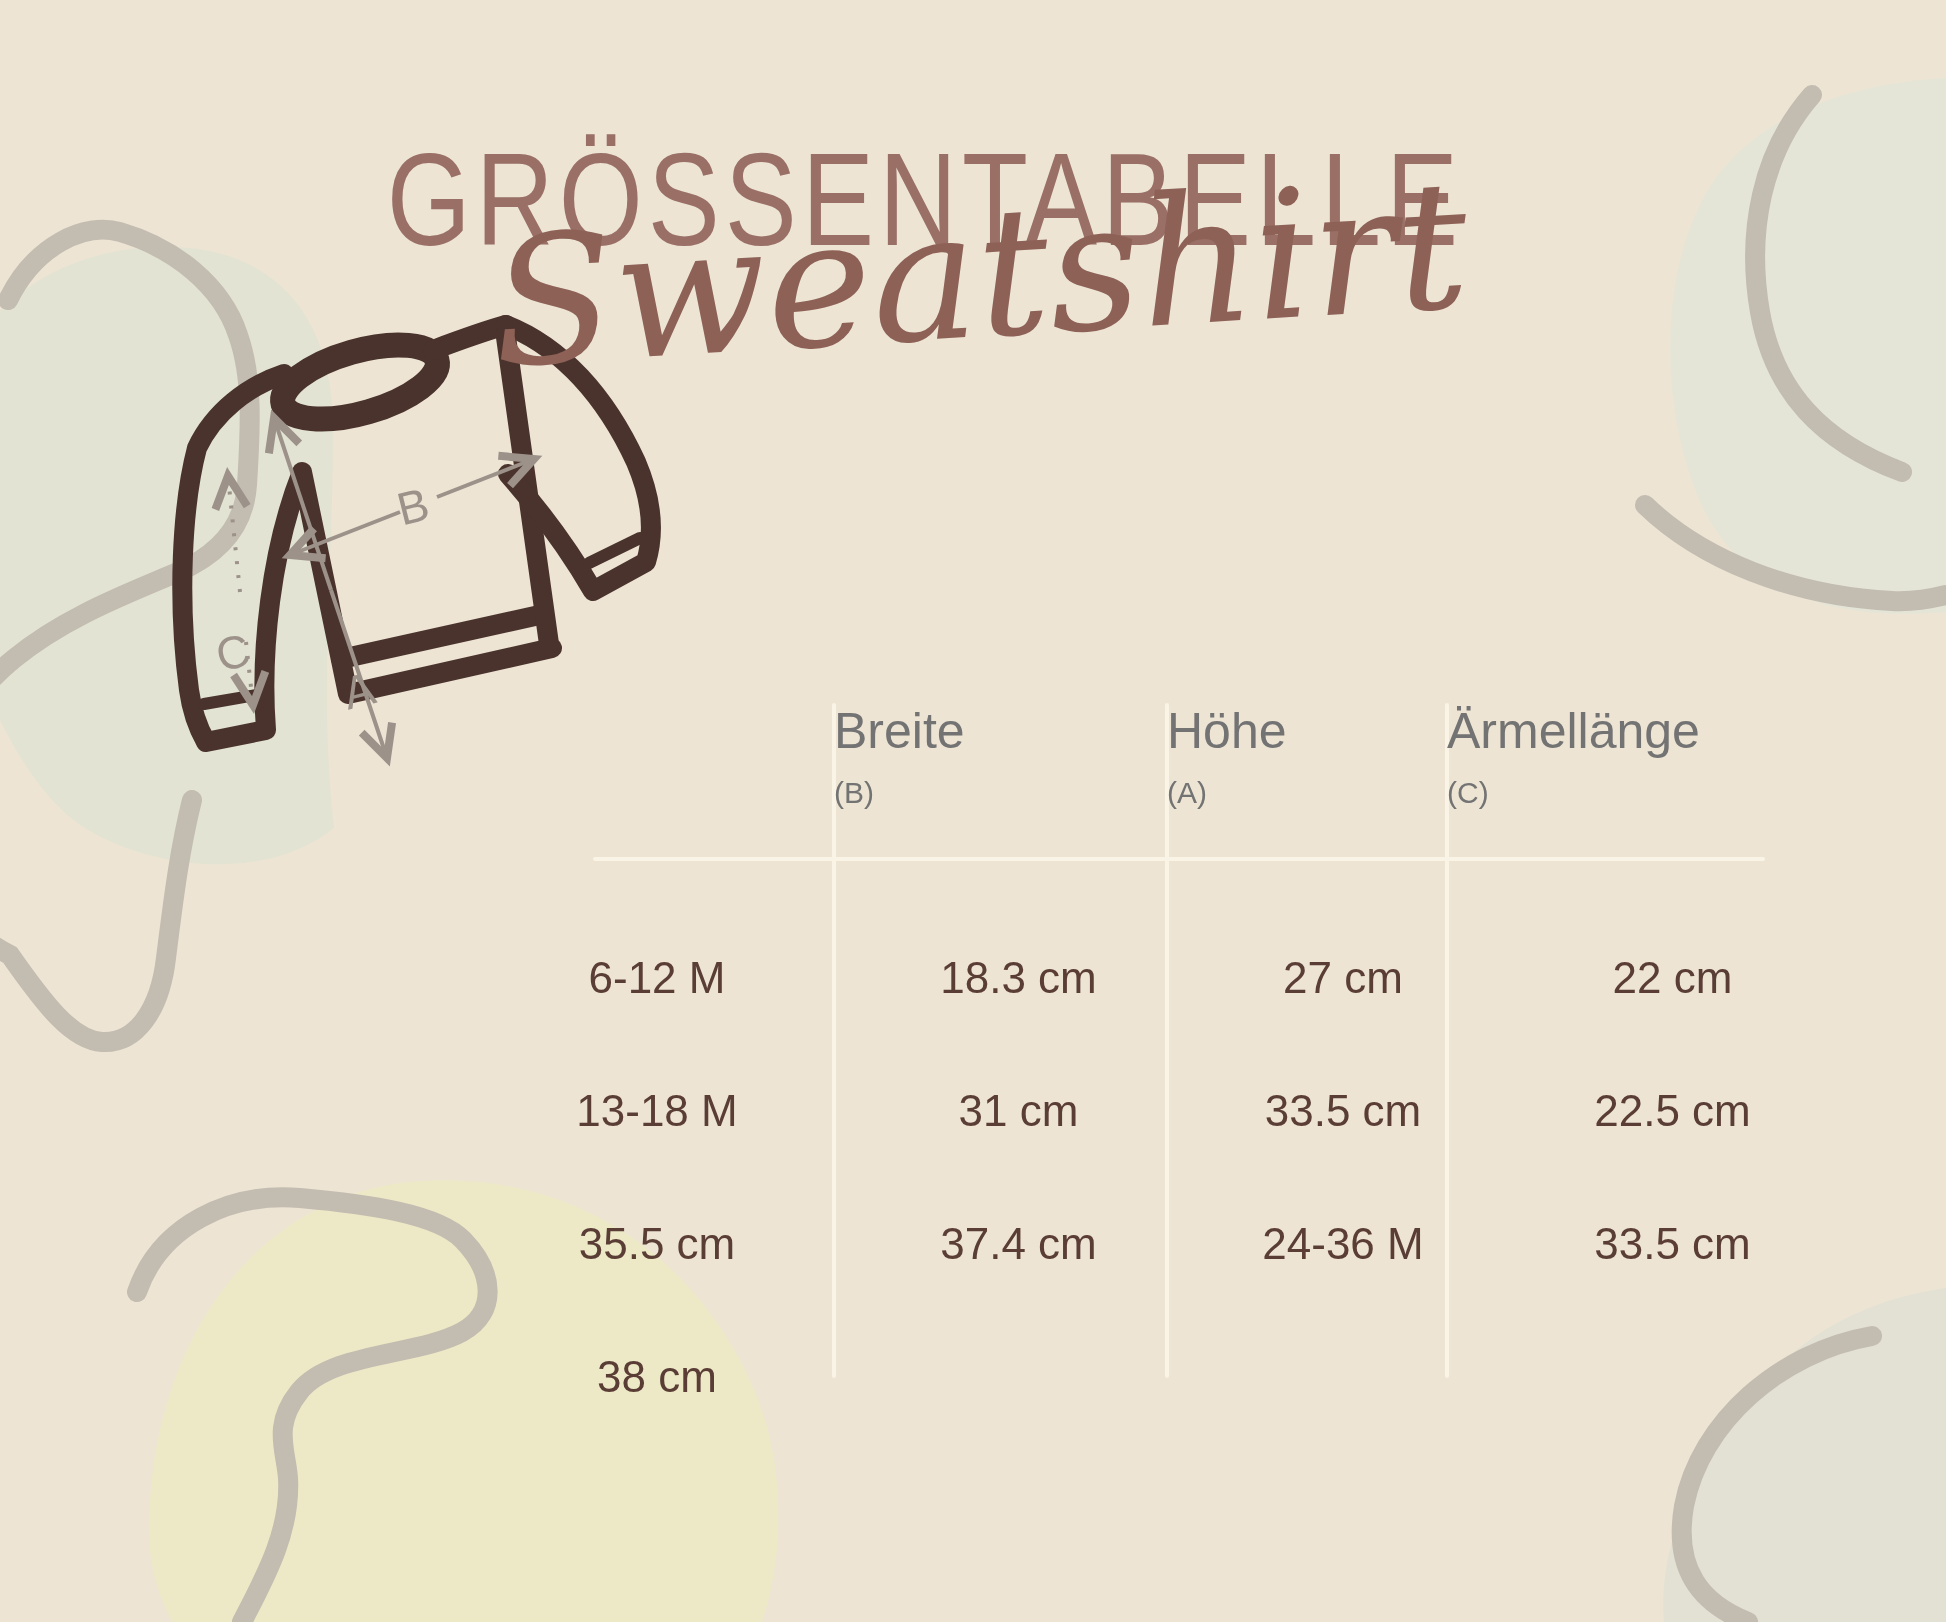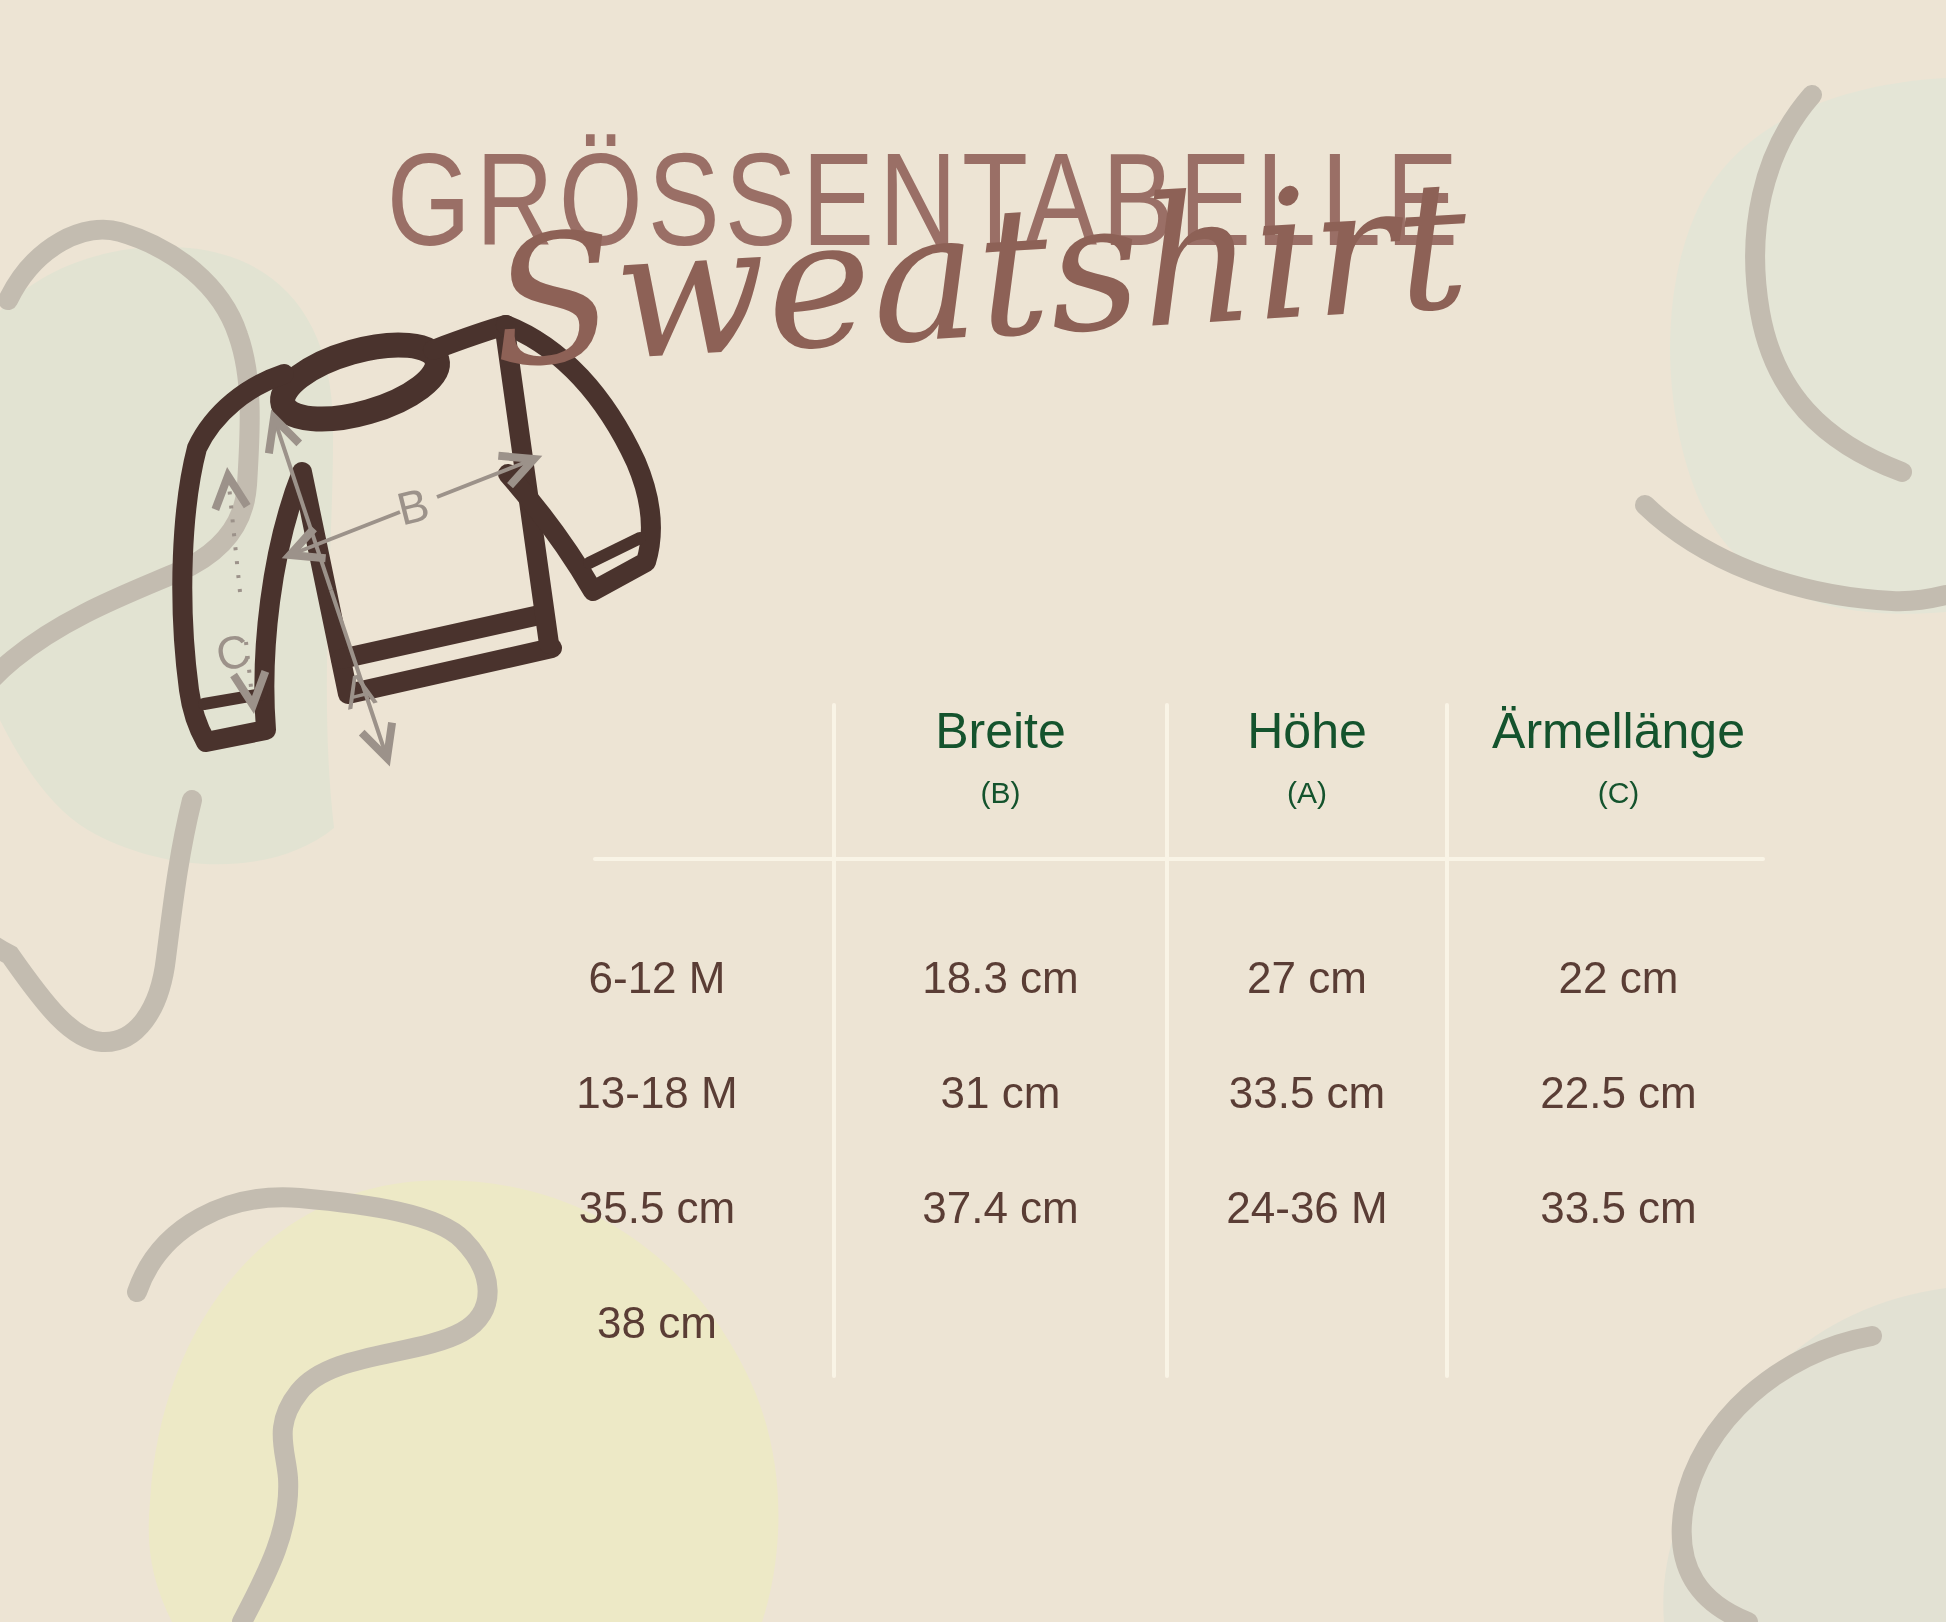--- a/index.html
+++ b/index.html
@@ -34,30 +34,30 @@
   
   .rule{position:absolute;left:593px;top:857px;width:1172px;height:4px;background:#F9F4E6;border-radius:2px;}
   .vdiv{position:absolute;top:703px;width:4px;height:675px;background:#F9F4E6;border-radius:2px;}
   .vdiv.d1{left:832px;}
   .vdiv.d2{left:1165px;}
   .vdiv.d3{left:1445px;}
 
   .thead{
     position:absolute;left:834px;top:700px;width:956px;
     display:grid;grid-template-columns:333px 280px 343px;
-    color:#14532d;text-align:center;
+    color:#737373;
   }
   .th .main{font-size:50px;line-height:62px;}
   .th .sub{font-size:30px;line-height:46px;margin-top:8px;}
 
   .tbody{
     position:absolute;left:480px;top:920px;width:1310px;
     display:grid;grid-template-columns:354px 333px 280px 343px;
     grid-auto-rows:115px;align-items:center;
-    font-size:44px;color:#5A3D35;text-align:center;
+    font-size:44px;color:#5A3D35;text-align:center;gap:18px;
   }
   .cell{white-space:nowrap;}
 </style>
 </head>
 <body>
 
 <div class="canvas">
 
   <svg class="decor" viewBox="0 0 1946 1622">
 

